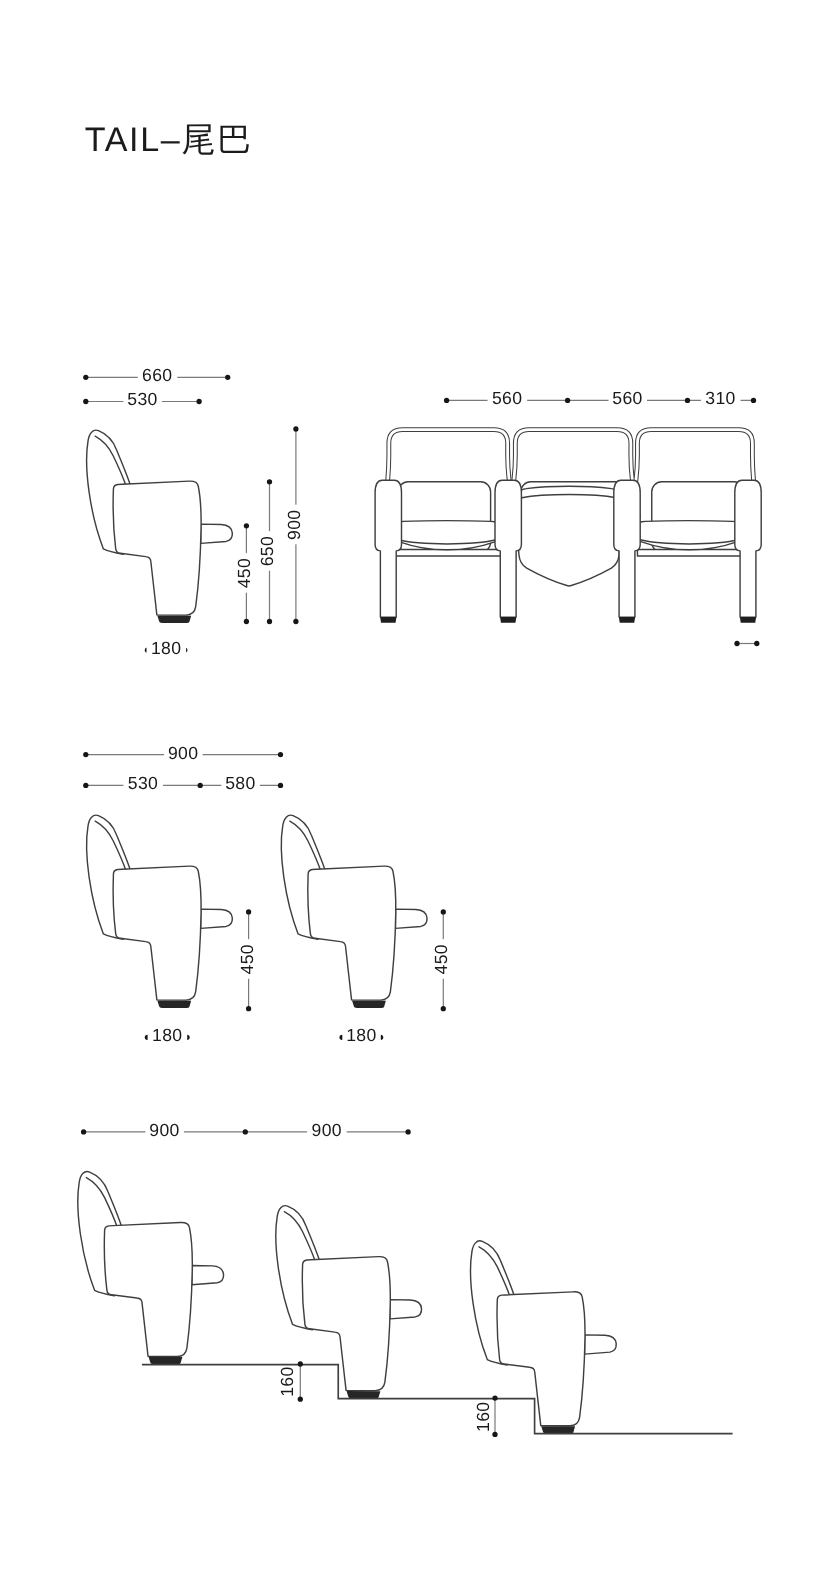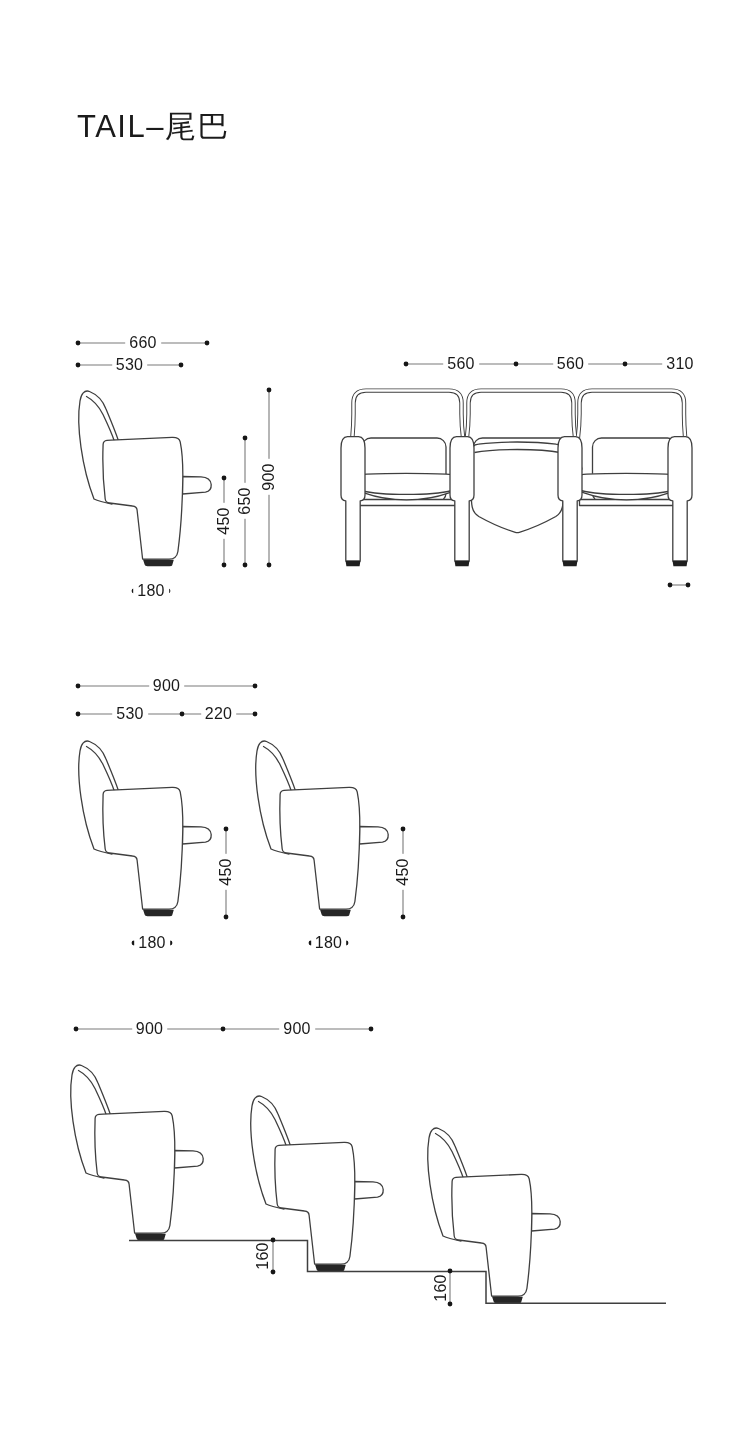--- a/index.html
+++ b/index.html
@@ -227,26 +227,26 @@
 
   <span class="dim" style="left:143px;top:343px;">660</span>
   <span class="dim" style="left:129.5px;top:365px;">530</span>
   <span class="dim v" style="left:224px;top:521px;">450</span>
   <span class="dim v" style="left:245px;top:501px;">650</span>
   <span class="dim v" style="left:269px;top:477px;">900</span>
   <span class="dim" style="left:151px;top:591px;">180</span>
 
   <span class="dim" style="left:461px;top:364px;">560</span>
   <span class="dim" style="left:570.5px;top:364px;">560</span>
-  <span class="dim" style="left:680px;top:364px;">310</span>
+  <span class="dim" style="left:655px;top:364px;">310</span>
   <span class="dim nobg" style="left:718px;top:601px;margin-top:15px;">60</span>
 
   <span class="dim" style="left:166.5px;top:686px;">900</span>
   <span class="dim" style="left:130px;top:714px;">530</span>
-  <span class="dim" style="left:218.5px;top:714px;">220</span>
+  <span class="dim" style="left:218.5px;top:714px;">580</span>
   <span class="dim v" style="left:226px;top:872px;">450</span>
   <span class="dim v" style="left:403px;top:872px;">450</span>
   <span class="dim" style="left:152px;top:943px;">180</span>
   <span class="dim" style="left:328.5px;top:943px;">180</span>
 
   <span class="dim" style="left:149.5px;top:1029px;">900</span>
   <span class="dim" style="left:297px;top:1029px;">900</span>
   <span class="dim v nobg" style="left:263px;top:1256px;">160</span>
   <span class="dim v nobg" style="left:441px;top:1287.5px;">160</span>
 

